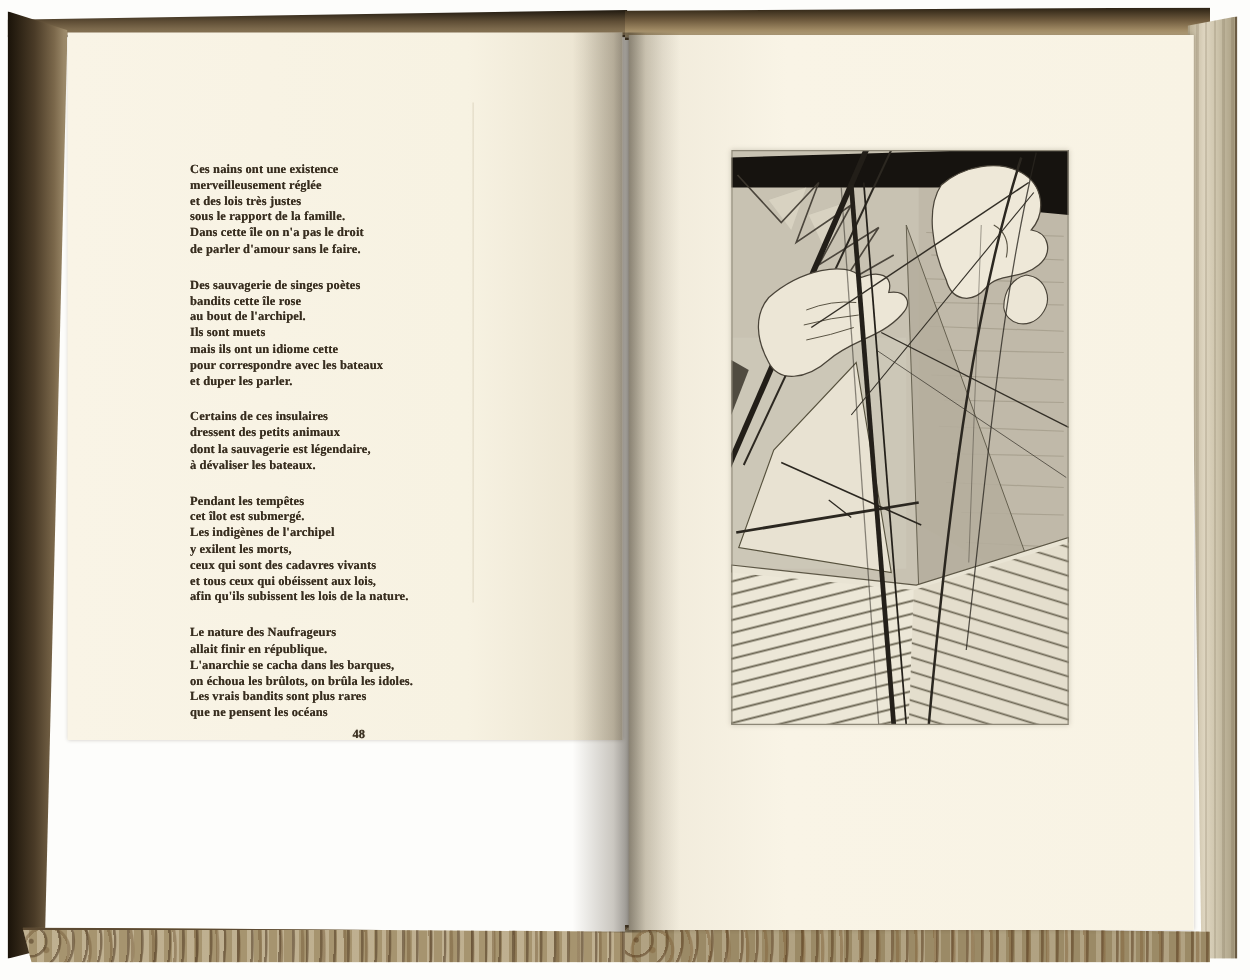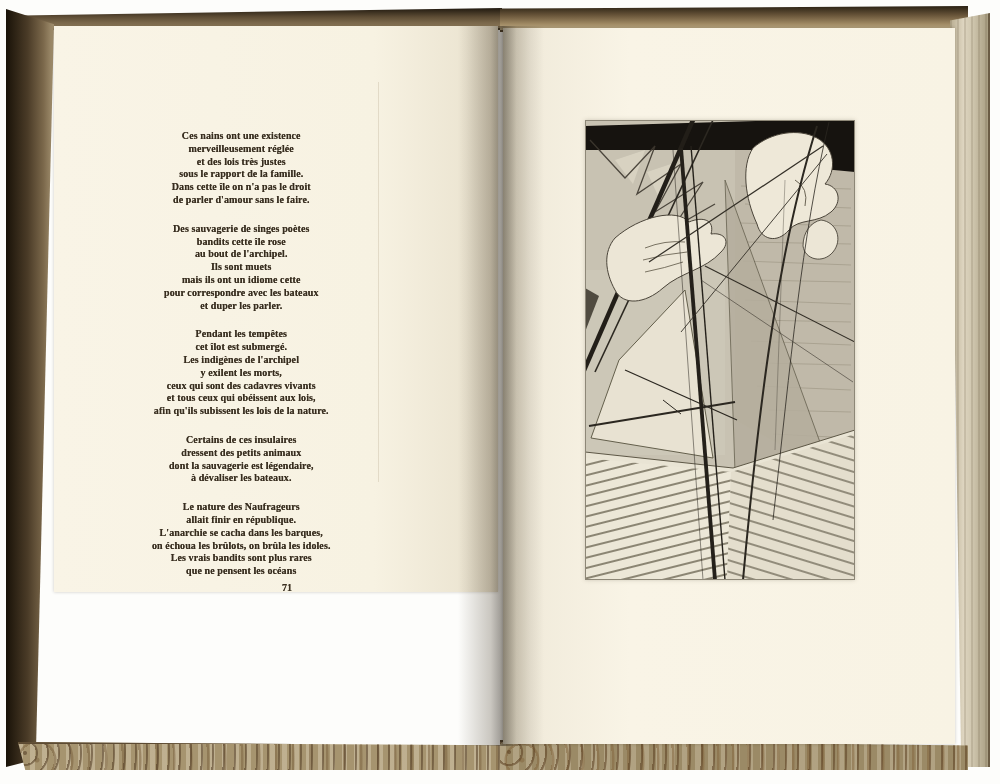--- a/index.html
+++ b/index.html
@@ -39,21 +39,21 @@
     background-image:
       repeating-radial-gradient(circle at 9px 10px, rgba(90,62,32,.55) 0 1.6px, transparent 2.6px 12px),
       repeating-radial-gradient(circle at 22px 18px, rgba(130,100,60,.5) 0 2px, transparent 3px 15px),
       repeating-linear-gradient(90deg, rgba(255,248,230,.22) 0 6px, rgba(0,0,0,0) 6px 13px);
     border-top:2px solid #4e3f2a;
     clip-path:polygon(0 0,100% 18%,100% 100%,0 100%);}
 
   
   .page{position:absolute;box-shadow:0 0 3px rgba(60,48,30,.25);}
   .page-left{left:54px;top:26px;width:444px;height:566px;
-    background:linear-gradient(90deg,#f9f4e6 0%,#f7f2e2 72%,#ece5d2 93%,#dcd4c0 100%);text-align:center;}
+    background:linear-gradient(90deg,#f9f4e6 0%,#f7f2e2 72%,#ece5d2 93%,#dcd4c0 100%);}
   .page-right{left:503px;top:28px;width:452px;height:716px;
     background:linear-gradient(90deg,#dfd8c4 0%,#f1ebdb 6%,#f9f4e6 28%,#f8f3e4 100%);}
   .crease{position:absolute;left:324px;top:56px;width:1px;height:400px;
     background:rgba(150,130,95,.20);}
   .spine-shadow{position:absolute;left:458px;top:26px;width:86px;height:720px;pointer-events:none;
     background:linear-gradient(90deg, rgba(70,58,40,0) 0%, rgba(70,58,40,.28) 38%,
                rgba(33,26,16,.46) 52%, rgba(70,58,40,.20) 68%, rgba(70,58,40,0) 100%);}
 
   
   .poem{position:absolute;left:98px;top:104px;color:#372d1f;font-weight:bold;
@@ -99,46 +99,46 @@
       <div class="line">Des sauvagerie de singes poètes</div>
           <div class="line">bandits cette île rose</div>
           <div class="line">au bout de l'archipel.</div>
           <div class="line">Ils sont muets</div>
           <div class="line">mais ils ont un idiome cette</div>
           <div class="line">pour correspondre avec les bateaux</div>
           <div class="line">et duper les parler.</div>
         </div>
       <div class="stanza">
 
+      <div class="line">Certains de ces insulaires</div>
+          <div class="line">dressent des petits animaux</div>
+          <div class="line">dont la sauvagerie est légendaire,</div>
+          <div class="line">à dévaliser les bateaux.</div>
+        </div>
+      <div class="stanza">
+
       <div class="line">Pendant les tempêtes</div>
           <div class="line">cet îlot est submergé.</div>
           <div class="line">Les indigènes de l'archipel</div>
           <div class="line">y exilent les morts,</div>
           <div class="line">ceux qui sont des cadavres vivants</div>
           <div class="line">et tous ceux qui obéissent aux lois,</div>
           <div class="line">afin qu'ils subissent les lois de la nature.</div>
         </div>
       <div class="stanza">
 
-      <div class="line">Certains de ces insulaires</div>
-          <div class="line">dressent des petits animaux</div>
-          <div class="line">dont la sauvagerie est légendaire,</div>
-          <div class="line">à dévaliser les bateaux.</div>
-        </div>
-      <div class="stanza">
-
       <div class="line">Le nature des Naufrageurs</div>
           <div class="line">allait finir en république.</div>
           <div class="line">L'anarchie se cacha dans les barques,</div>
           <div class="line">on échoua les brûlots, on brûla les idoles.</div>
           <div class="line">Les vrais bandits sont plus rares</div>
           <div class="line">que ne pensent les océans</div>
         </div>
     </div>
-    <div class="page-number">71</div>
+    <div class="page-number">48</div>
   </div>
 
   <div class="page page-right">
     <div class="plate">
       <svg width="270" height="460" viewBox="0 0 270 460" xmlns="http://www.w3.org/2000/svg">
         <defs>
           <pattern id="hL" width="10" height="10" patternUnits="userSpaceOnUse" patternTransform="rotate(-14)">
             <rect width="10" height="10" fill="#ece7d7"></rect>
             <line x1="0" y1="5" x2="10" y2="5" stroke="#6a6452" stroke-width="1.5"></line>
           </pattern>

